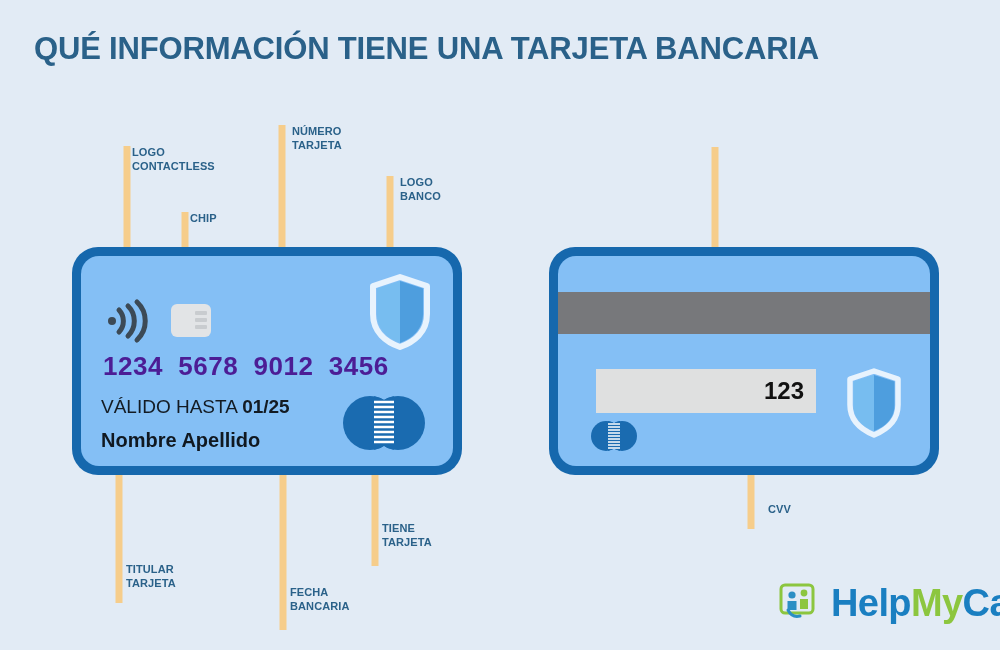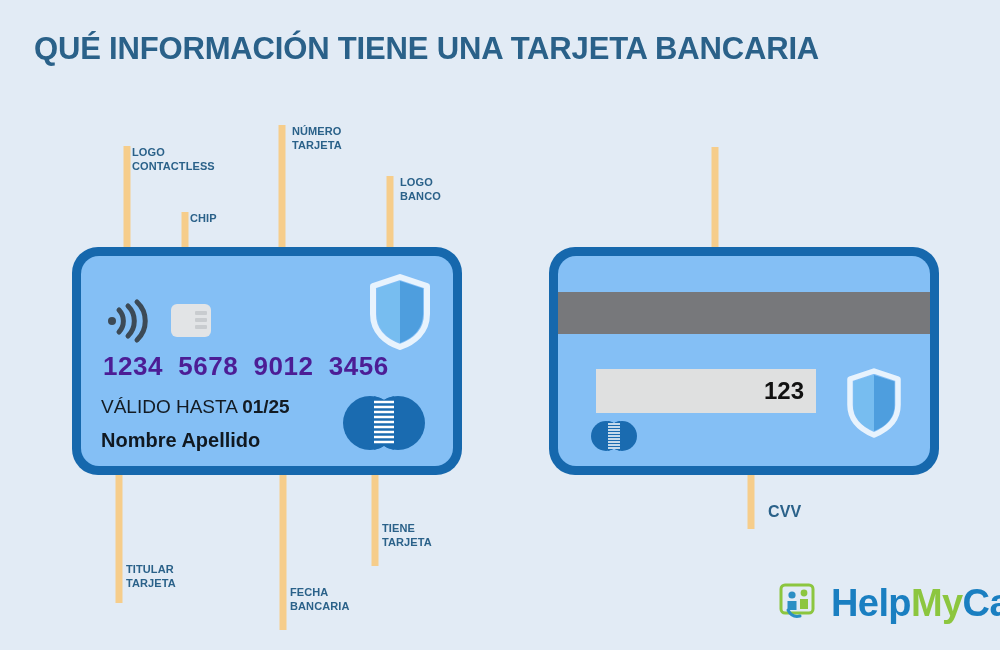--- a/index.html
+++ b/index.html
@@ -194,21 +194,21 @@
   <div class="arrow up" style="left:360px;top:450px;width:30px;height:116px;">
     <div class="shaft" style="height:94px;"></div>
     <div class="head"></div>
   </div>
 
   <div class="arrow down" style="left:700px;top:147px;width:30px;height:138px;">
     <div class="shaft" style="height:116px;"></div>
     <div class="head"></div>
   </div>
 
-  <div class="label" style="left:768px;top:502px;font-size:16px;">CVV</div>
+  <div class="label" style="left:768px;top:502px;font-size:11px;">CVV</div>
   <div class="arrow up" style="left:736px;top:414px;width:30px;height:115px;">
     <div class="shaft" style="height:93px;"></div>
     <div class="head"></div>
   </div>
 
   <div class="card" id="card-front">
     <div class="card-face">
 
       <div class="contactless">
         <svg viewBox="0 0 46 46" width="46" height="46">

